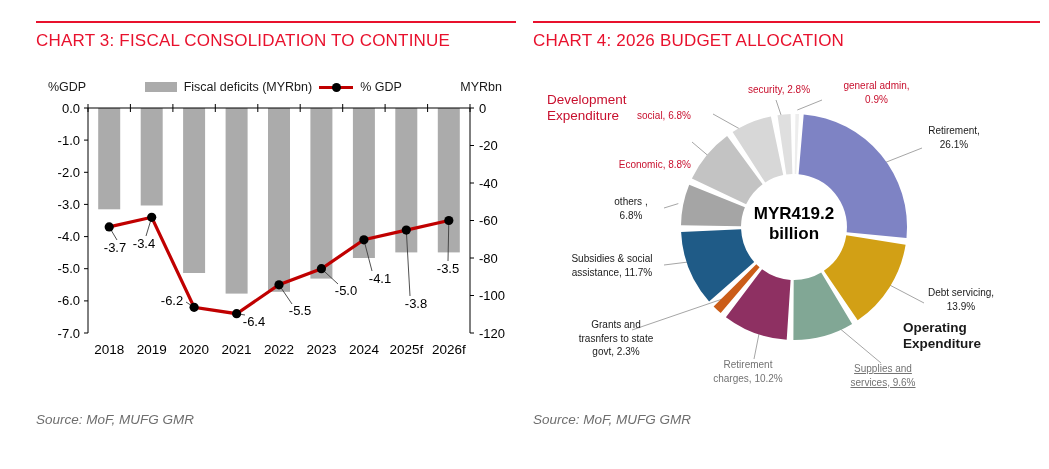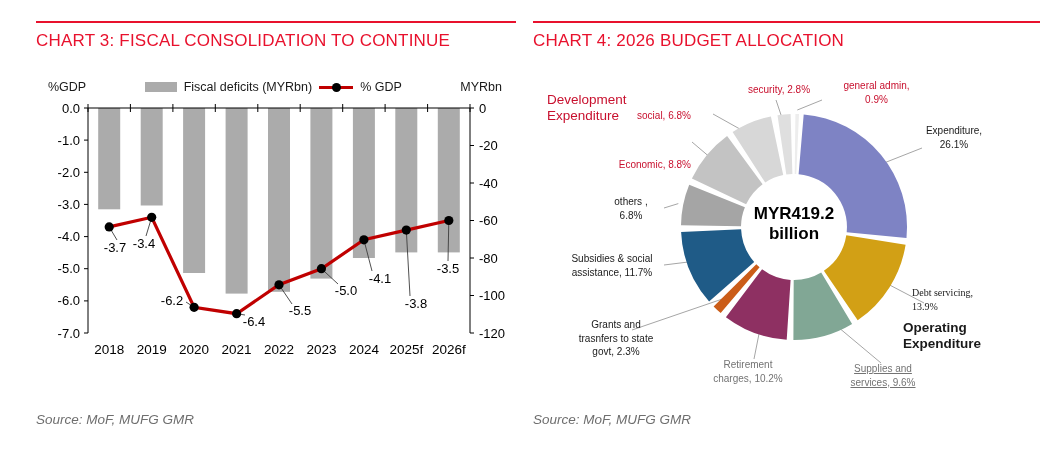--- a/index.html
+++ b/index.html
@@ -197,24 +197,24 @@
       <div class="group-label op">
         <div>Operating</div>
         <div>Expenditure</div>
       </div>
       <div id="donut-labels">
           <div class="dlabel" style="left: 285px; top: 19px; width: 125px; text-align: center; color: rgb(200, 16, 46);">
             <div>general admin,</div>
             <div>0.9%</div>
           </div>
           <div class="dlabel" style="left: 380px; top: 64px; width: 90px; text-align: center; color: rgb(26, 26, 26);">
-            <div>Expenditure,</div>
+            <div>Retirement,</div>
             <div>26.1%</div>
           </div>
-          <div class="dlabel" style="left: 383px; top: 226px; width: 98px; color: rgb(26, 26, 26); font-family: Liberation Serif, serif;">
+          <div class="dlabel" style="left: 383px; top: 226px; width: 98px; text-align: center; color: rgb(26, 26, 26);">
             <div>Debt servicing,</div>
             <div>13.9%</div>
           </div>
           <div class="dlabel" style="left: 308px; top: 302px; width: 92px; text-align: center; color: #737373; text-decoration: underline;">
             <div>Supplies and</div>
             <div>services, 9.6%</div>
           </div>
           <div class="dlabel" style="left: 168px; top: 298px; width: 102px; text-align: center; color: #737373;">
             <div>Retirement</div>
             <div>charges, 10.2%</div>

